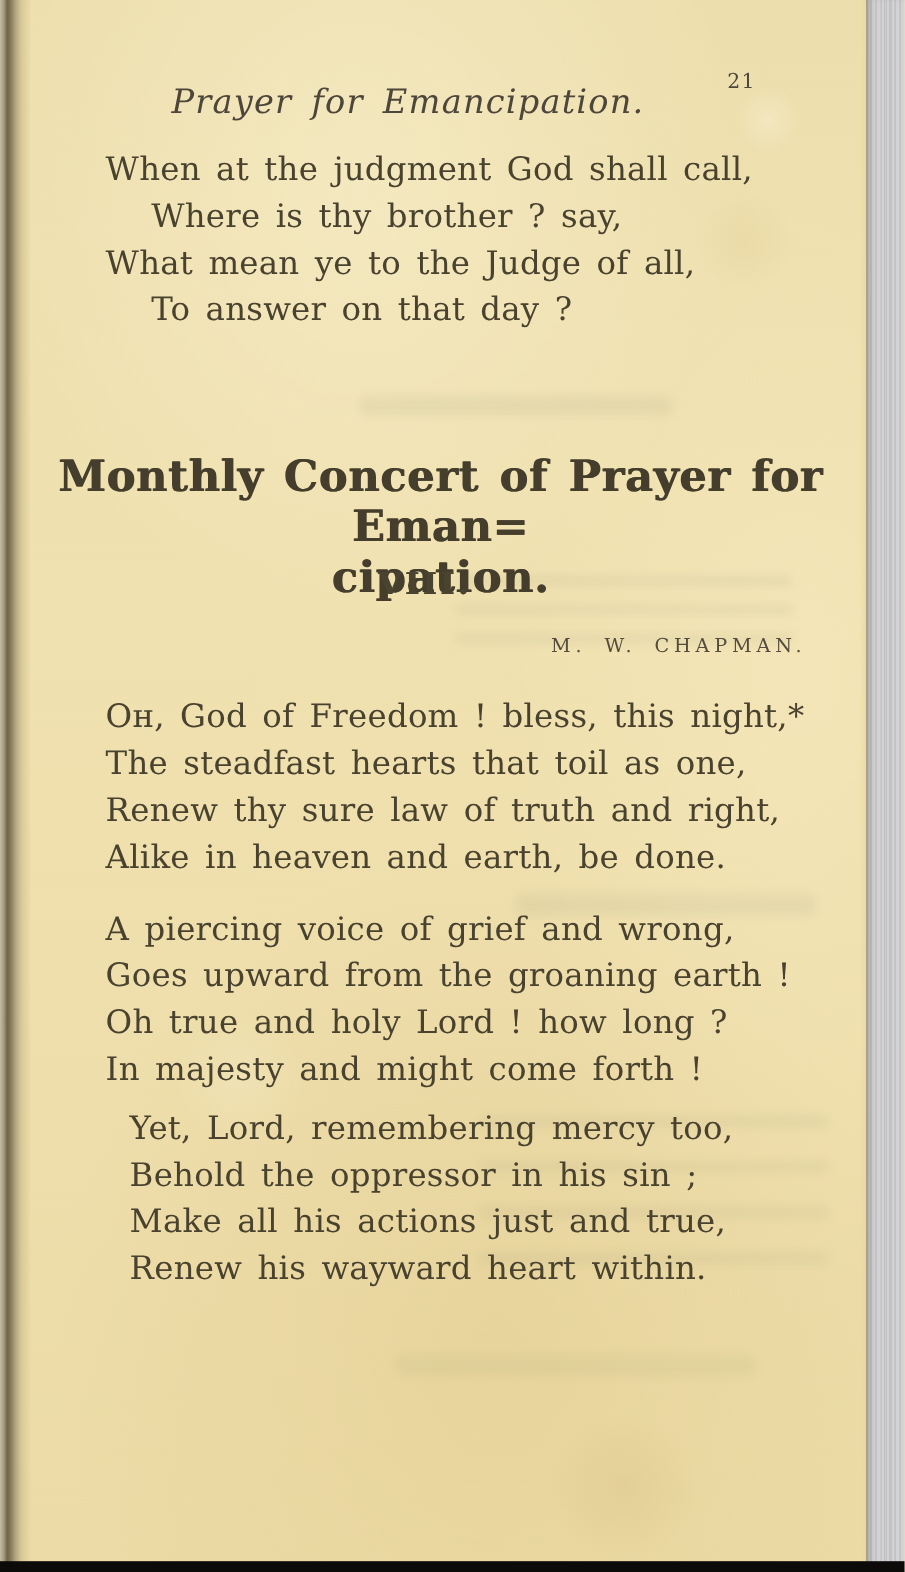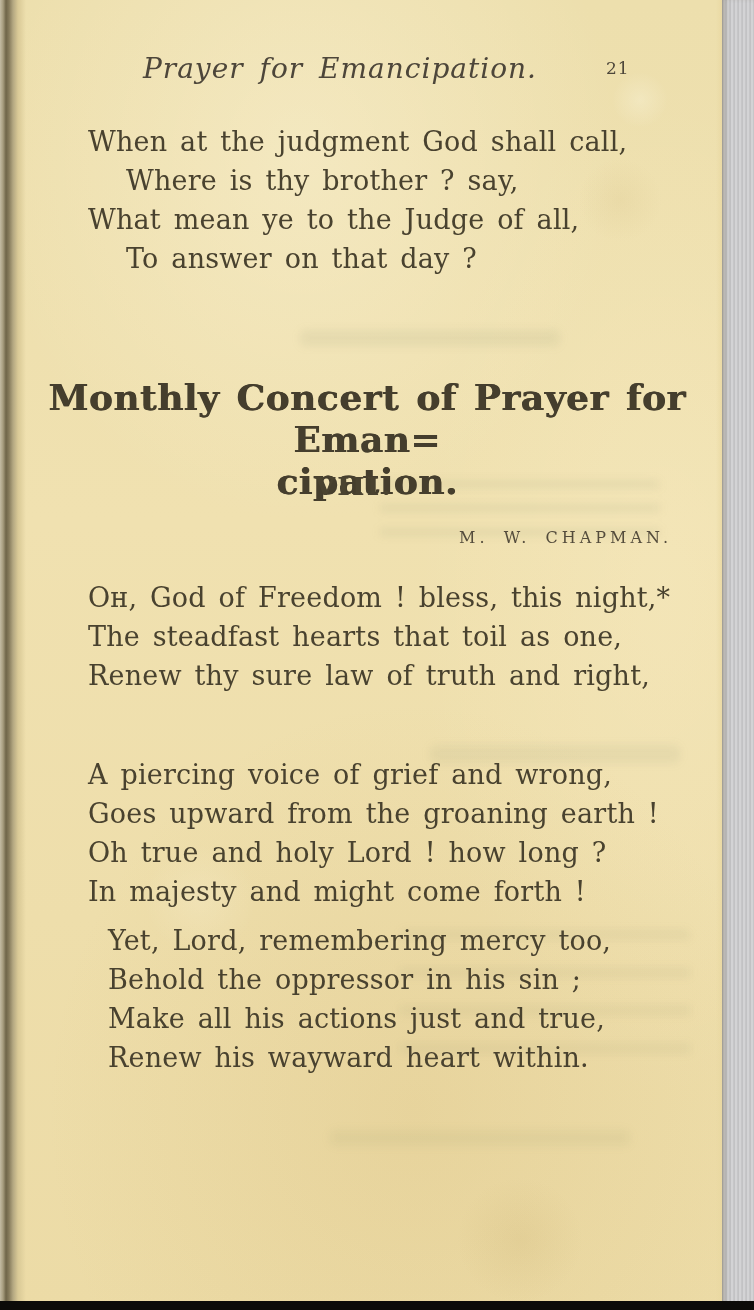--- a/index.html
+++ b/index.html
@@ -62,21 +62,21 @@
         background: repeating-linear-gradient(to bottom, rgba(125,135,95,0.10) 0 8px, rgba(125,135,95,0) 8px 24px); }
   .b3 { left: 430px; top: 745px; width: 250px; height: 18px; background: rgba(125,135,95,0.09); }
   .b4 { left: 400px; top: 930px; width: 290px; height: 140px;
         background: repeating-linear-gradient(to bottom, rgba(125,135,95,0.09) 0 9px, rgba(125,135,95,0) 9px 38px); }
   .b5 { left: 330px; top: 1130px; width: 300px; height: 16px; background: rgba(125,135,95,0.08); }
 
   .page { position: absolute; inset: 0; z-index: 2; color: #4a4336; }
 
   
   .running-header {
-    position: absolute; left: 20px; top: 52px; width: 640px;
+    position: absolute; left: 20px; top: 68px; width: 640px;
     text-align: center;
     font-style: italic; font-size: 28px; letter-spacing: 1px; word-spacing: 6px;
     color: #4d463a;
   }
   .page-number {
     position: absolute; left: 606px; top: 58px; width: 60px;
     font-size: 17px; font-style: normal; letter-spacing: 1px; color: #4d463a;
   }
 
   .stanza { position: absolute; font-size: 27px; line-height: 39px; word-spacing: 4px;
@@ -142,20 +142,21 @@
     </div>
 
     <div class="hymn-number">VIII.</div>
 
     <div class="author">M. W. CHAPMAN.</div>
 
     <div class="stanza hymn-stanza-1">
       <div class="line">Oʜ, God of Freedom ! bless, this night,*</div>
       <div class="line">The steadfast hearts that toil as one,</div>
       <div class="line">Renew thy sure law of truth and right,</div>
+      <div class="line">Alike in heaven and earth, be done.</div>
     </div>
 
     <div class="stanza hymn-stanza-2">
       <div class="line">A piercing voice of grief and wrong,</div>
       <div class="line">Goes upward from the groaning earth !</div>
       <div class="line">Oh true and holy Lord !  how long ?</div>
       <div class="line">In majesty and might come forth !</div>
     </div>
 
     <div class="stanza hymn-stanza-3">

